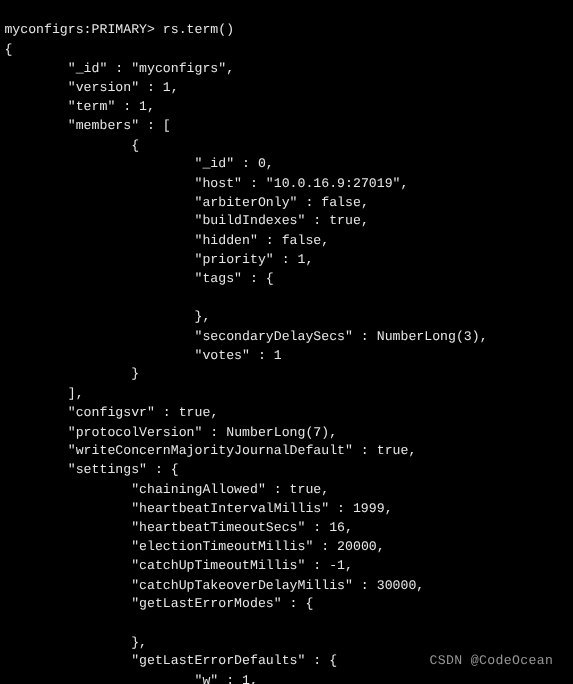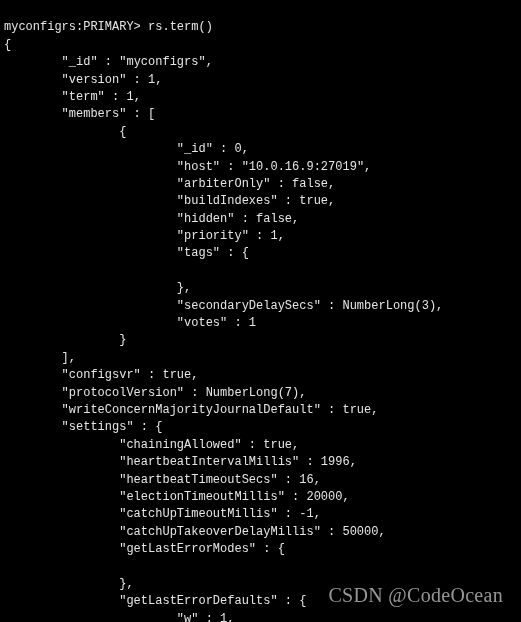--- a/index.html
+++ b/index.html
@@ -17,22 +17,22 @@
   }
   .term {
     white-space: pre;
     padding: 2px 4px;
   }
   .watermark {
     position: absolute;
     right: 18px;
     bottom: 12px;
     color: #b0b0b0;
-    font-family: Liberation Serif, serif;
-    font-size: 20px;
+    font-family: Liberation Mono, monospace;
+    font-size: 12px;
     letter-spacing: 0.3px;
     opacity: 0.85;
     pointer-events: none;
   }
 </style>
 </head>
 <body>
 
 <div class="term">
 <span><span>myconfigrs:PRIMARY&gt;</span> <span>rs.term()</span></span>
@@ -53,25 +53,25 @@
                         <span>},</span>
                         <span>"secondaryDelaySecs"</span> : <span>NumberLong(3)</span>,
                         <span>"votes"</span> : <span>1</span>
                 <span>}</span>
         <span>],</span>
         <span>"configsvr"</span> : <span>true</span>,
         <span>"protocolVersion"</span> : <span>NumberLong(7)</span>,
         <span>"writeConcernMajorityJournalDefault"</span> : <span>true</span>,
         <span>"settings"</span> : <span>{</span>
                 <span>"chainingAllowed"</span> : <span>true</span>,
-                <span>"heartbeatIntervalMillis"</span> : <span>1996</span>,
+                <span>"heartbeatIntervalMillis"</span> : <span>1999</span>,
                 <span>"heartbeatTimeoutSecs"</span> : <span>16</span>,
                 <span>"electionTimeoutMillis"</span> : <span>20000</span>,
                 <span>"catchUpTimeoutMillis"</span> : <span>-1</span>,
-                <span>"catchUpTakeoverDelayMillis"</span> : <span>50000</span>,
+                <span>"catchUpTakeoverDelayMillis"</span> : <span>30000</span>,
                 <span>"getLastErrorModes"</span> : <span>{</span>
 <span></span>
                 <span>},</span>
                 <span>"getLastErrorDefaults"</span> : <span>{</span>
                         <span>"w"</span> : <span>1</span>,
                          : 
                 
                  : 
         
 

